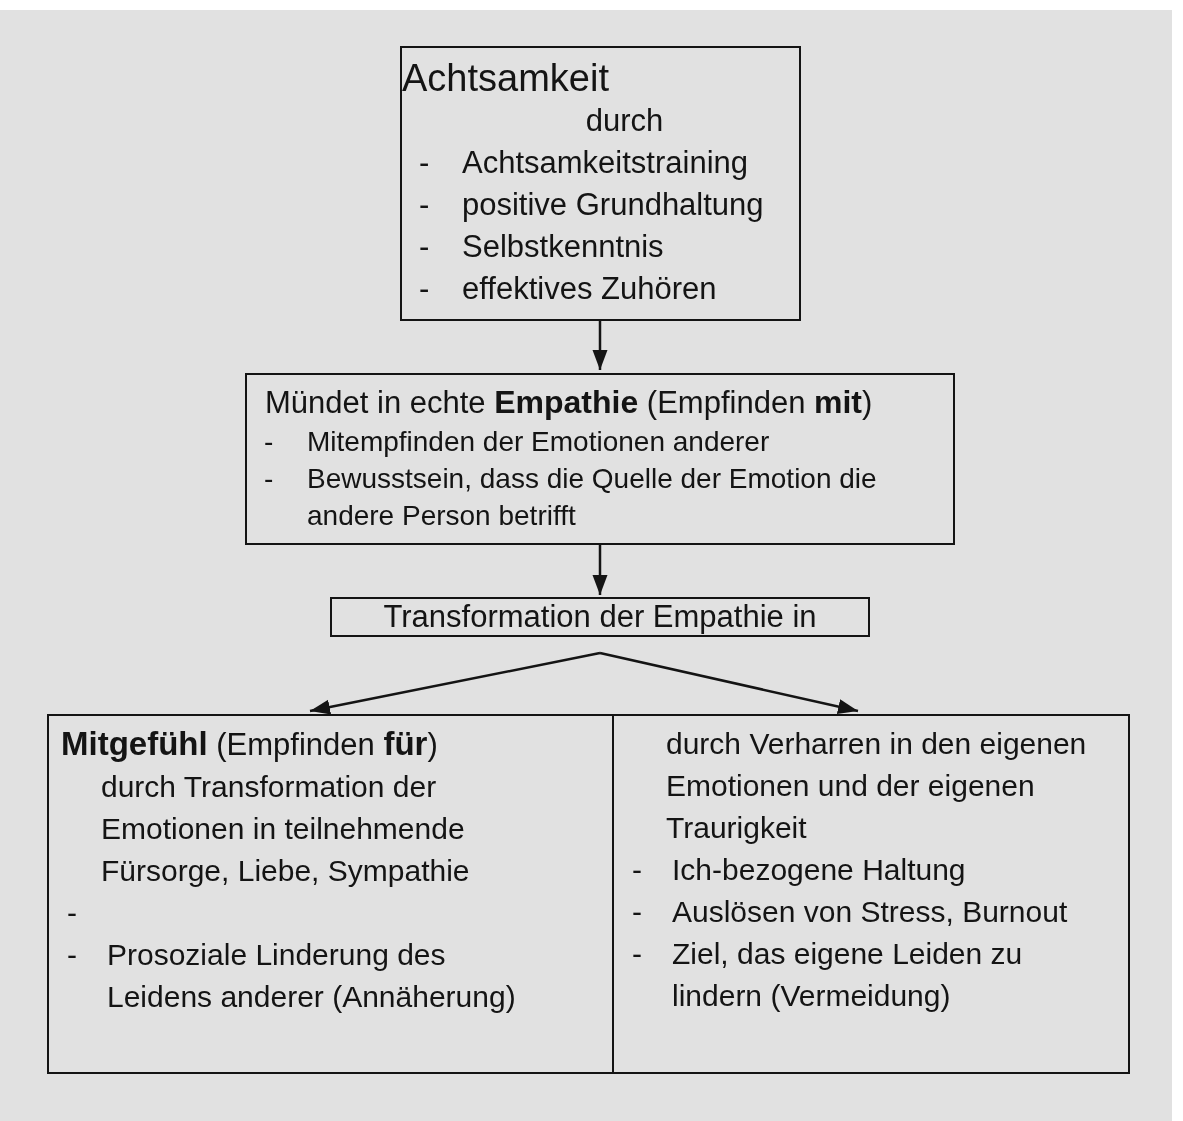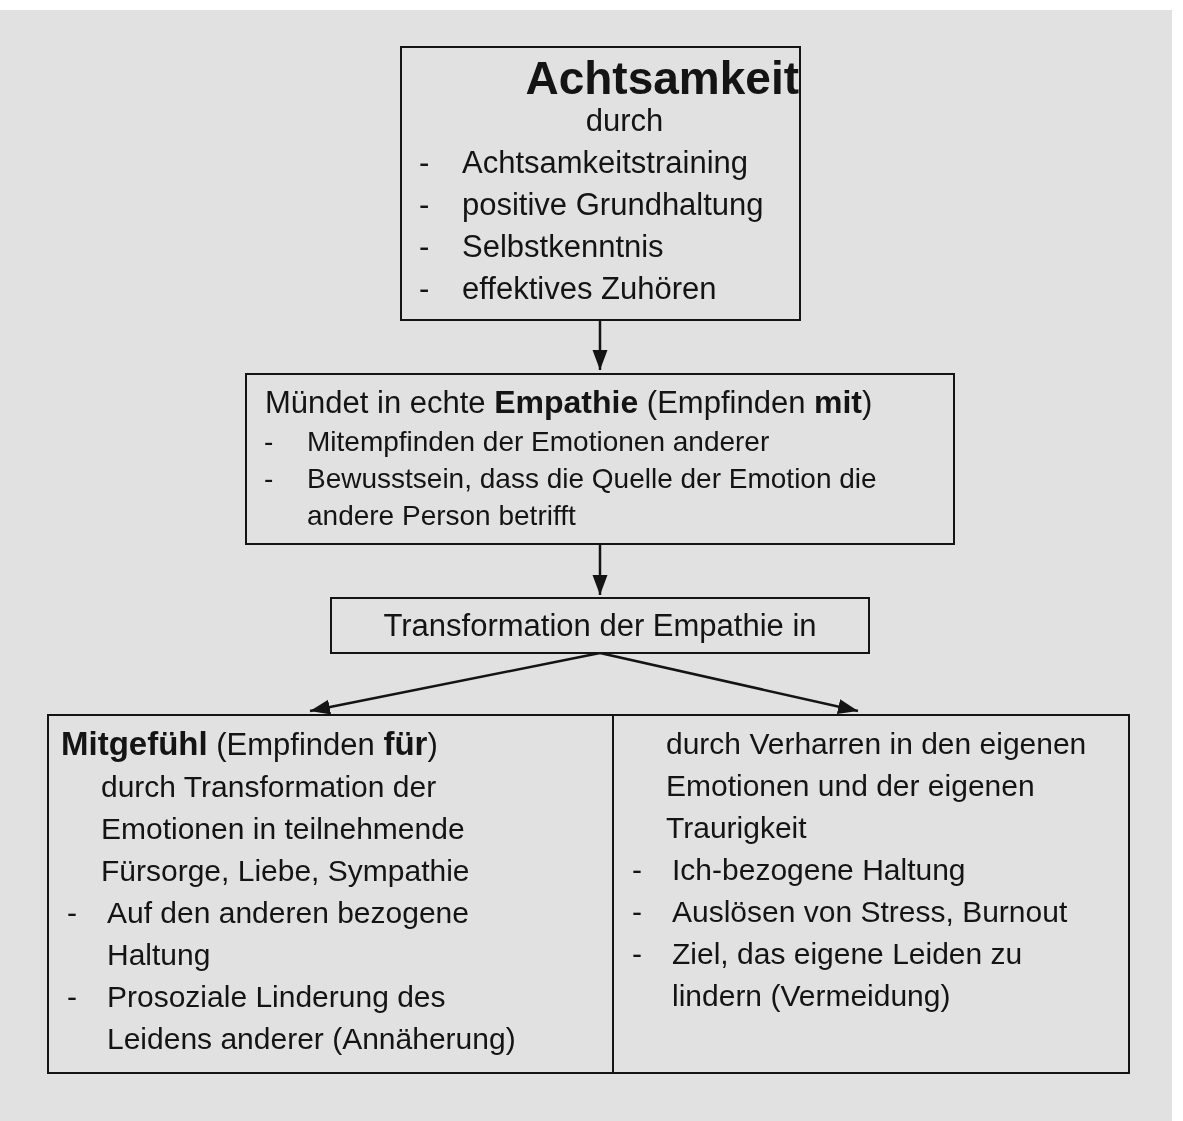--- a/index.html
+++ b/index.html
@@ -6,32 +6,32 @@
   .page{position:relative;width:1183px;height:1121px;background:#ffffff;overflow:hidden;
         font-family:"Liberation Sans",sans-serif;color:#141414;}
   .canvas-bg{position:absolute;left:0;top:10px;width:1172px;height:1111px;background:#e1e1e1;}
   .arrows{position:absolute;left:0;top:0;width:1183px;height:1121px;pointer-events:none;}
   .arrows line{stroke:#141414;stroke-width:2.5;}
   .box{position:absolute;box-sizing:border-box;border:2.5px solid #141414;background:#e1e1e1;}
   .b{font-weight:bold;}
 
   
   .box-mindfulness{left:400px;top:46px;width:401px;height:275px;padding-top:8px;}
-  .box-mindfulness .title{font-size:46px;font-weight:bold;text-align:right;line-height:44px;}
+  .box-mindfulness .title{font-size:38px;font-weight:normal;text-align:left;line-height:44px;}
   .box-mindfulness .subtitle{font-size:31px;text-align:center;line-height:42px;margin-left:48px;}
   .box-mindfulness .list{font-size:31px;line-height:42px;}
 
   
   .box-empathy{left:245px;top:373px;width:710px;height:172px;padding-top:7px;}
   .box-empathy .title-line{font-size:31px;line-height:41px;padding-left:18px;}
   .box-empathy .title-line .b{font-size:32px;}
   .box-empathy .list{font-size:28px;line-height:37px;}
 
   
-  .box-transformation{left:330px;top:597px;width:540px;height:57px;display:flex;
+  .box-transformation{left:330px;top:597px;width:540px;height:40px;display:flex;
                       align-items:center;justify-content:center;}
   .box-transformation .label{font-size:31px;}
 
   
   .box-compassion{left:47px;top:714px;width:618px;height:360px;padding:7px 4px 0 12px;}
   .box-exhaustion{left:612px;top:714px;width:518px;height:360px;padding:7px 2px 0 12px;}
   .bottom-title{font-size:31px;line-height:42px;}
   .bottom-title .b{font-size:33px;}
   .bottom-body{font-size:30px;line-height:42px;white-space:pre-line;margin-left:40px;}
   .box-compassion .list,.box-exhaustion .list{font-size:30px;line-height:42px;}
@@ -104,22 +104,20 @@
   </div>
 
   <div class="box box-compassion">
     <div class="bottom-title"><span class="b">Mitgefühl</span><span> (Empfinden </span><span class="b">für</span><span>)</span></div>
     <div class="bottom-body">durch Transformation der
 Emotionen in teilnehmende
 Fürsorge, Liebe, Sympathie</div>
     <div class="list">
         <div class="li">
           <span class="dash">-</span>
-          <span class="li-text">Auf den anderen bezogene
-Haltung</span>
         </div>
         <div class="li">
           <span class="dash">-</span>
           <span class="li-text">Prosoziale Linderung des
 Leidens anderer (Annäherung)</span>
         </div>
       </div>
   </div>
 
   <div class="box box-exhaustion">

